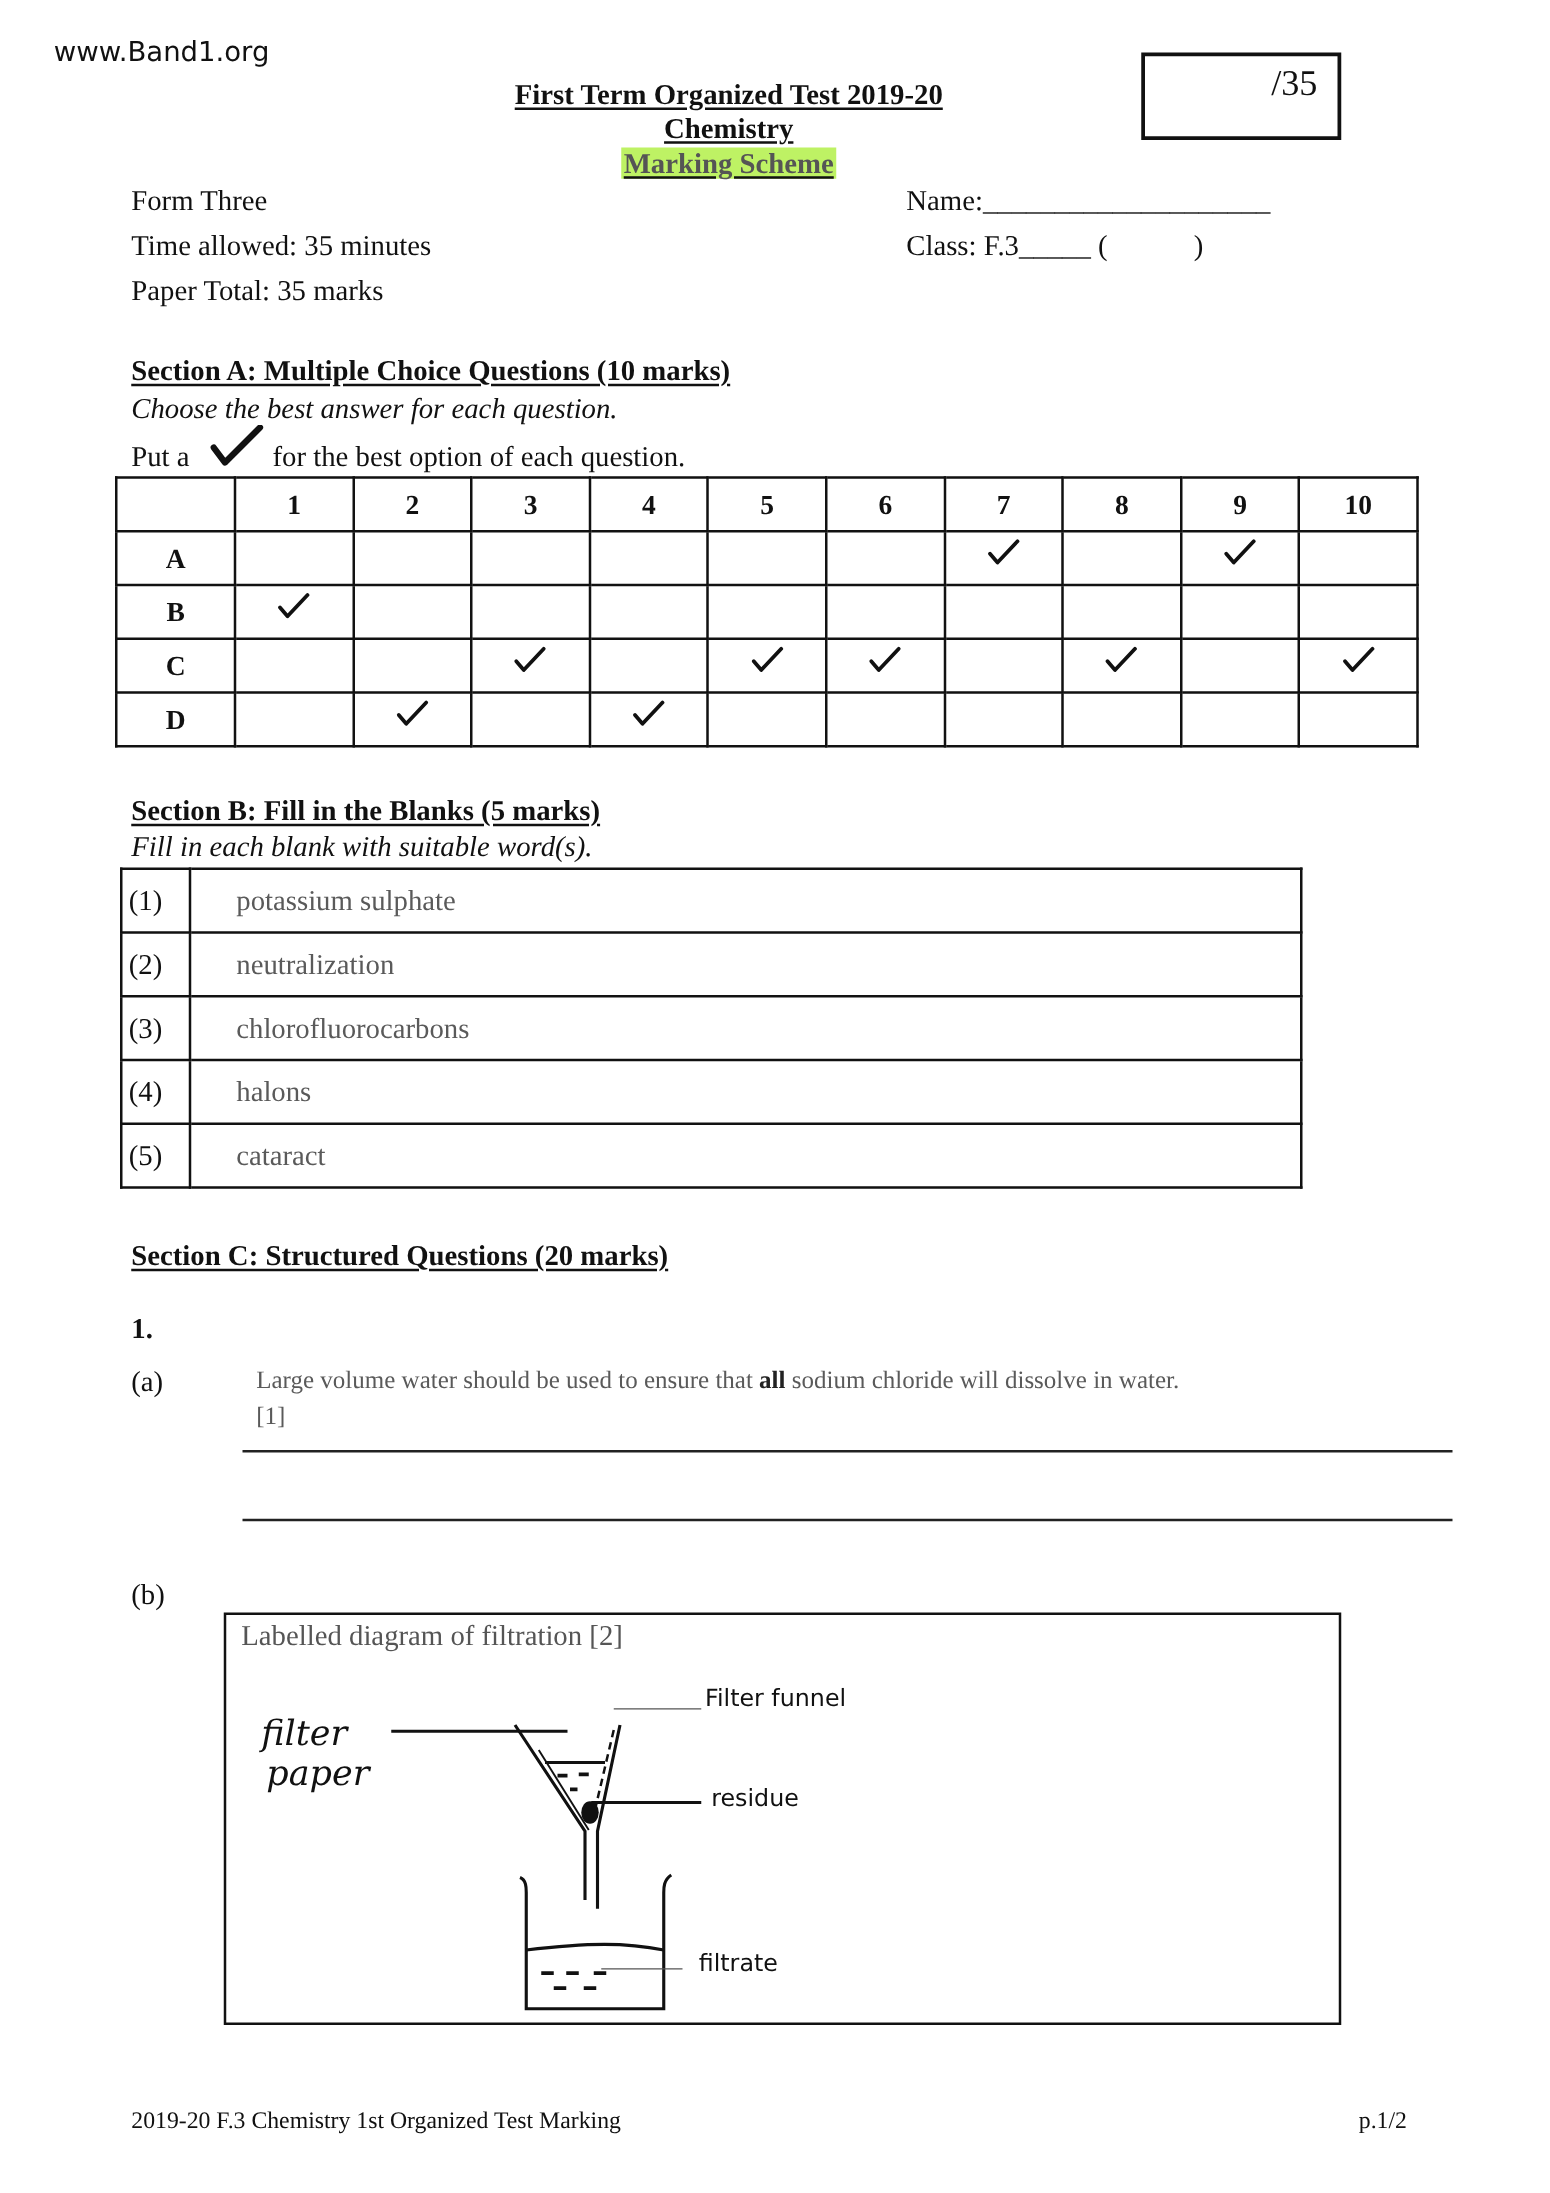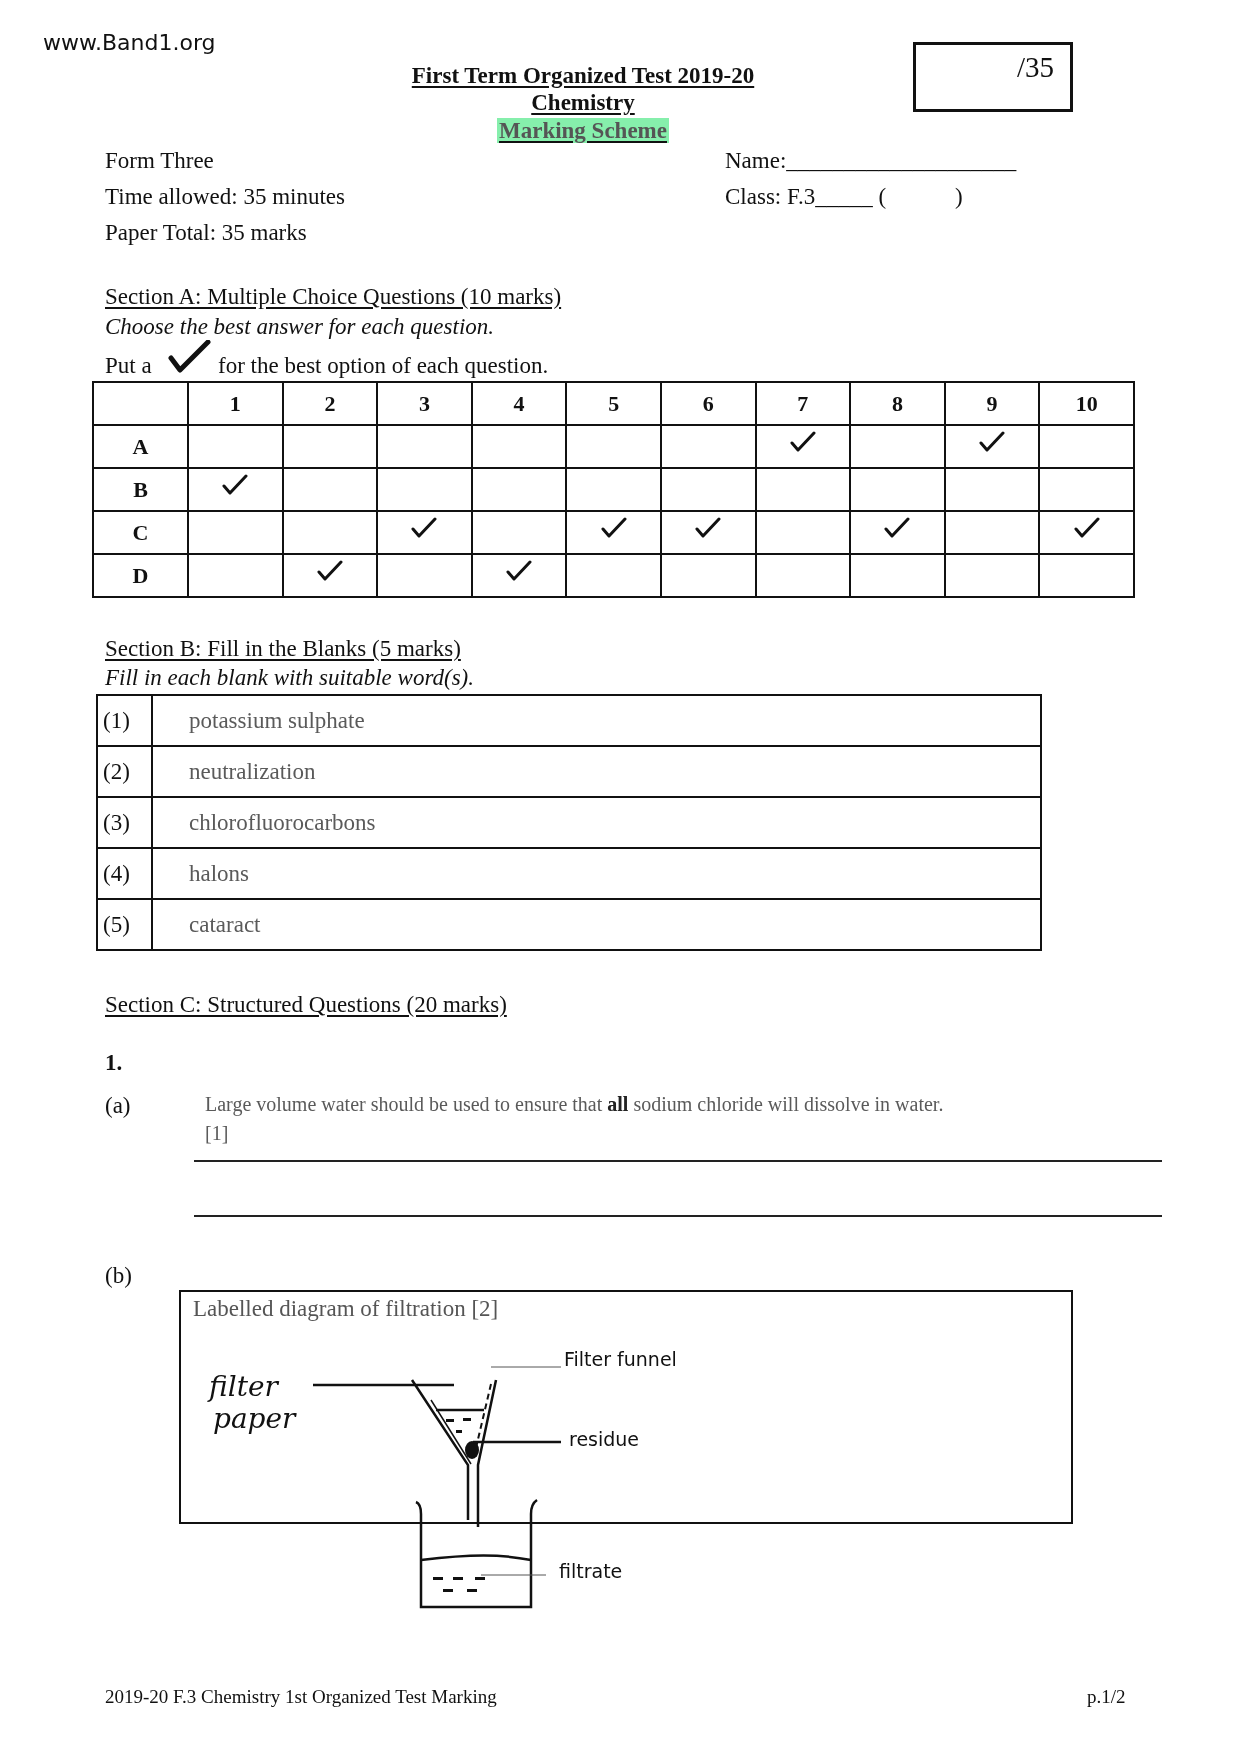--- a/index.html
+++ b/index.html
@@ -4,38 +4,38 @@
 <style>
   html, body { margin:0; padding:0; background:#fff; }
   body { width:1240px; height:1754px; position:relative; overflow:hidden;
          font-family:"Liberation Serif", serif; color:#111; }
   .abs { position:absolute; white-space:nowrap; }
   .site { left:43px; top:30px; font-family:"DejaVu Sans", sans-serif; font-size:22px; color:#111; }
   .title { left:0; width:1166px; text-align:center; font-weight:bold; font-size:23px; text-decoration:underline; text-underline-offset:3px; }
   .t1 { top:63px; }
   .t2 { top:90px; }
   .t3 { top:118px; }
-  .t3 span { background:#86efac; color:#555; padding:0 2px; }
+  .t3 span { background:#bef264; color:#555; padding:0 2px; }
   .score-box { left:913px; top:42px; width:160px; height:70px; border:3.5px solid #111; box-sizing:border-box; }
   .score-box span { position:absolute; right:16px; top:6px; font-size:29px; }
   .info { font-size:23px; left:105px; }
-  .sec-head { left:105px; font-size:23px; font-weight:normal; text-decoration:underline; text-underline-offset:3px; }
+  .sec-head { left:105px; font-size:23px; font-weight:bold; text-decoration:underline; text-underline-offset:3px; }
   .ital { left:105px; font-size:23px; font-style:italic; }
   .plain { font-size:23px; }
   table.mc { position:absolute; left:92px; top:381px; width:1043px; border-collapse:collapse; table-layout:fixed; }
   table.mc td { border:2px solid #111; height:41px; padding:0; text-align:center; font-weight:bold; font-size:22px; position:relative; }
   table.mc col.lab { width:95px; }
   .tick { display:inline-block; width:26px; height:22px; position:relative; top:-3px; }
   table.fb { position:absolute; left:96px; top:694px; width:946px; border-collapse:collapse; table-layout:fixed; }
   table.fb td { border:2px solid #111; height:49px; padding:0 0 0 12px; font-size:23px; }
   table.fb td.lab { width:48px; padding-left:5px; color:#111; }
   table.fb td.ans { color:#5a5a5a;padding-left:36px; }
   .ansgrey { color:#5a5a5a; font-size:20px; }
   .rule { height:2px; background:#222; left:194px; width:968px; }
-  .diagram-box { left:179px; top:1290px; width:894px; height:234px; border:2px solid #111; box-sizing:border-box; }
+  .diagram-box { left:179px; top:1290px; width:894px; height:330px; border:2px solid #111; box-sizing:border-box; }
   .diag-title { left:12px; top:4px; font-size:23px; color:#555; }
   .lbl { font-family:"DejaVu Sans", sans-serif; font-size:19px; color:#111; }
   .hand { font-family:"DejaVu Serif", serif; font-style:italic; font-size:28px; color:#111; }
   .footer { top:1686px; font-size:19px; }
 </style>
 </head>
 <body>
 
 <div class="abs site">www.Band1.org</div>
 <div class="abs title t1">First Term Organized Test 2019-20</div>

